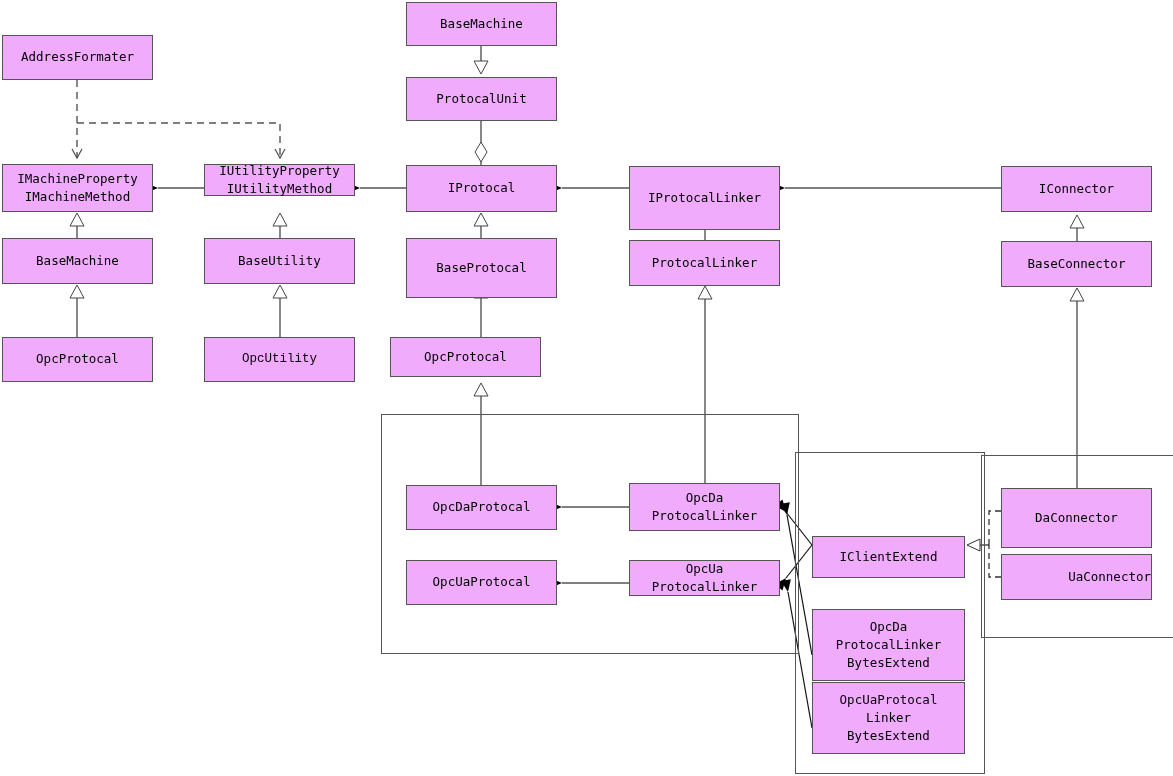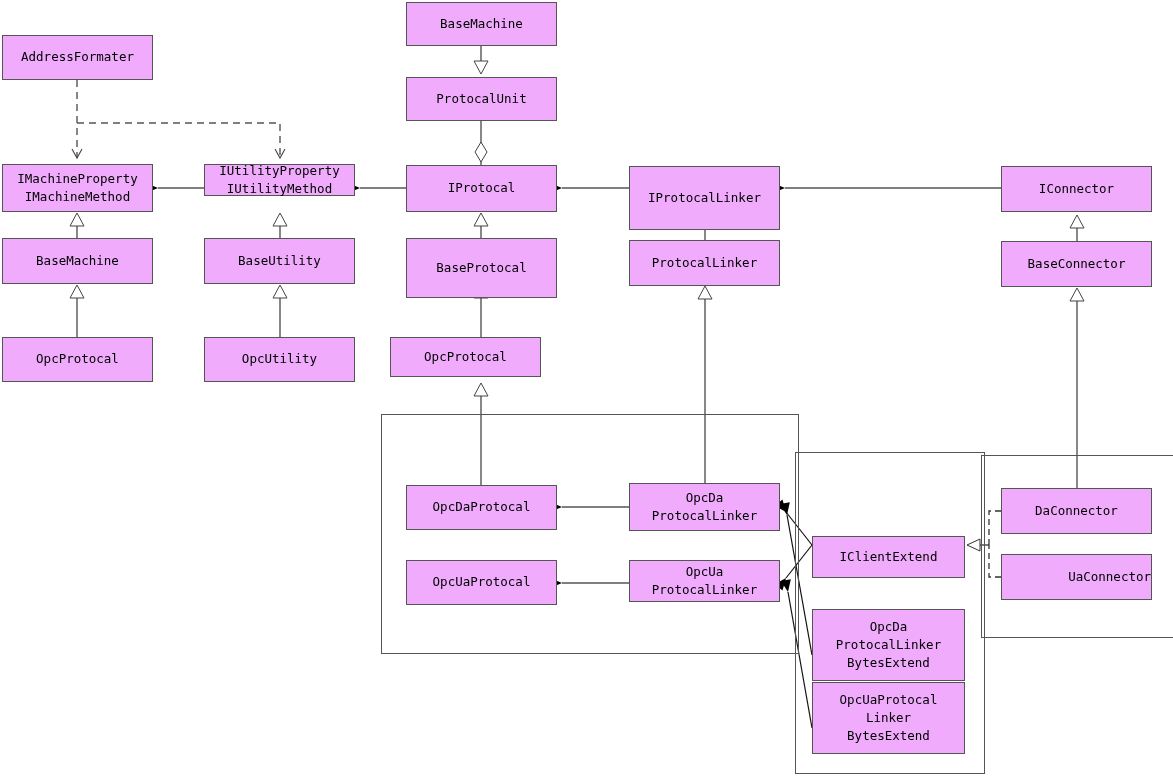--- a/index.html
+++ b/index.html
@@ -182,53 +182,53 @@
     </div>
   <div class="node" style="left:629px;top:240px;width:151px;height:46px;">
       <span>ProtocalLinker</span>
     </div>
   <div class="node" style="left:1001px;top:241px;width:151px;height:46px;">
       <span>BaseConnector</span>
     </div>
   <div class="node" style="left:2px;top:337px;width:151px;height:45px;">
       <span>OpcProtocal</span>
     </div>
-  <div class="node" style="left:204px;top:337px;width:151px;height:45px;">
+  <div class="node" style="left:204px;top:337px;width:151px;height:45px;font-family:Liberation Mono, monospace;">
       <span>OpcUtility</span>
     </div>
   <div class="node" style="left:390px;top:337px;width:151px;height:40px;">
       <span>OpcProtocal</span>
     </div>
   <div class="node" style="left:406px;top:485px;width:151px;height:45px;">
       <span>OpcDaProtocal</span>
     </div>
   <div class="node" style="left:406px;top:560px;width:151px;height:45px;">
       <span>OpcUaProtocal</span>
     </div>
   <div class="node" style="left:629px;top:483px;width:151px;height:48px;">
       <span>OpcDa
 ProtocalLinker</span>
     </div>
-  <div class="node" style="left:629px;top:560px;width:151px;height:42px;">
+  <div class="node" style="left:629px;top:560px;width:151px;height:36px;">
       <span>OpcUa
 ProtocalLinker</span>
     </div>
   <div class="node" style="left:812px;top:536px;width:153px;height:42px;justify-content:center;">
       <span>IClientExtend</span>
     </div>
   <div class="node" style="left:812px;top:609px;width:153px;height:72px;">
       <span>OpcDa
 ProtocalLinker
 BytesExtend</span>
     </div>
   <div class="node" style="left:812px;top:682px;width:153px;height:72px;">
       <span>OpcUaProtocal
 Linker
 BytesExtend</span>
     </div>
-  <div class="node" style="left:1001px;top:488px;width:151px;height:46px;">
+  <div class="node" style="left:1001px;top:488px;width:151px;height:60px;">
       <span>DaConnector</span>
     </div>
   <div class="node" style="left:1001px;top:554px;width:151px;height:46px;justify-content:flex-end;">
       <span>UaConnector</span>
     </div>
 
 </div>
 
 </body></html>

